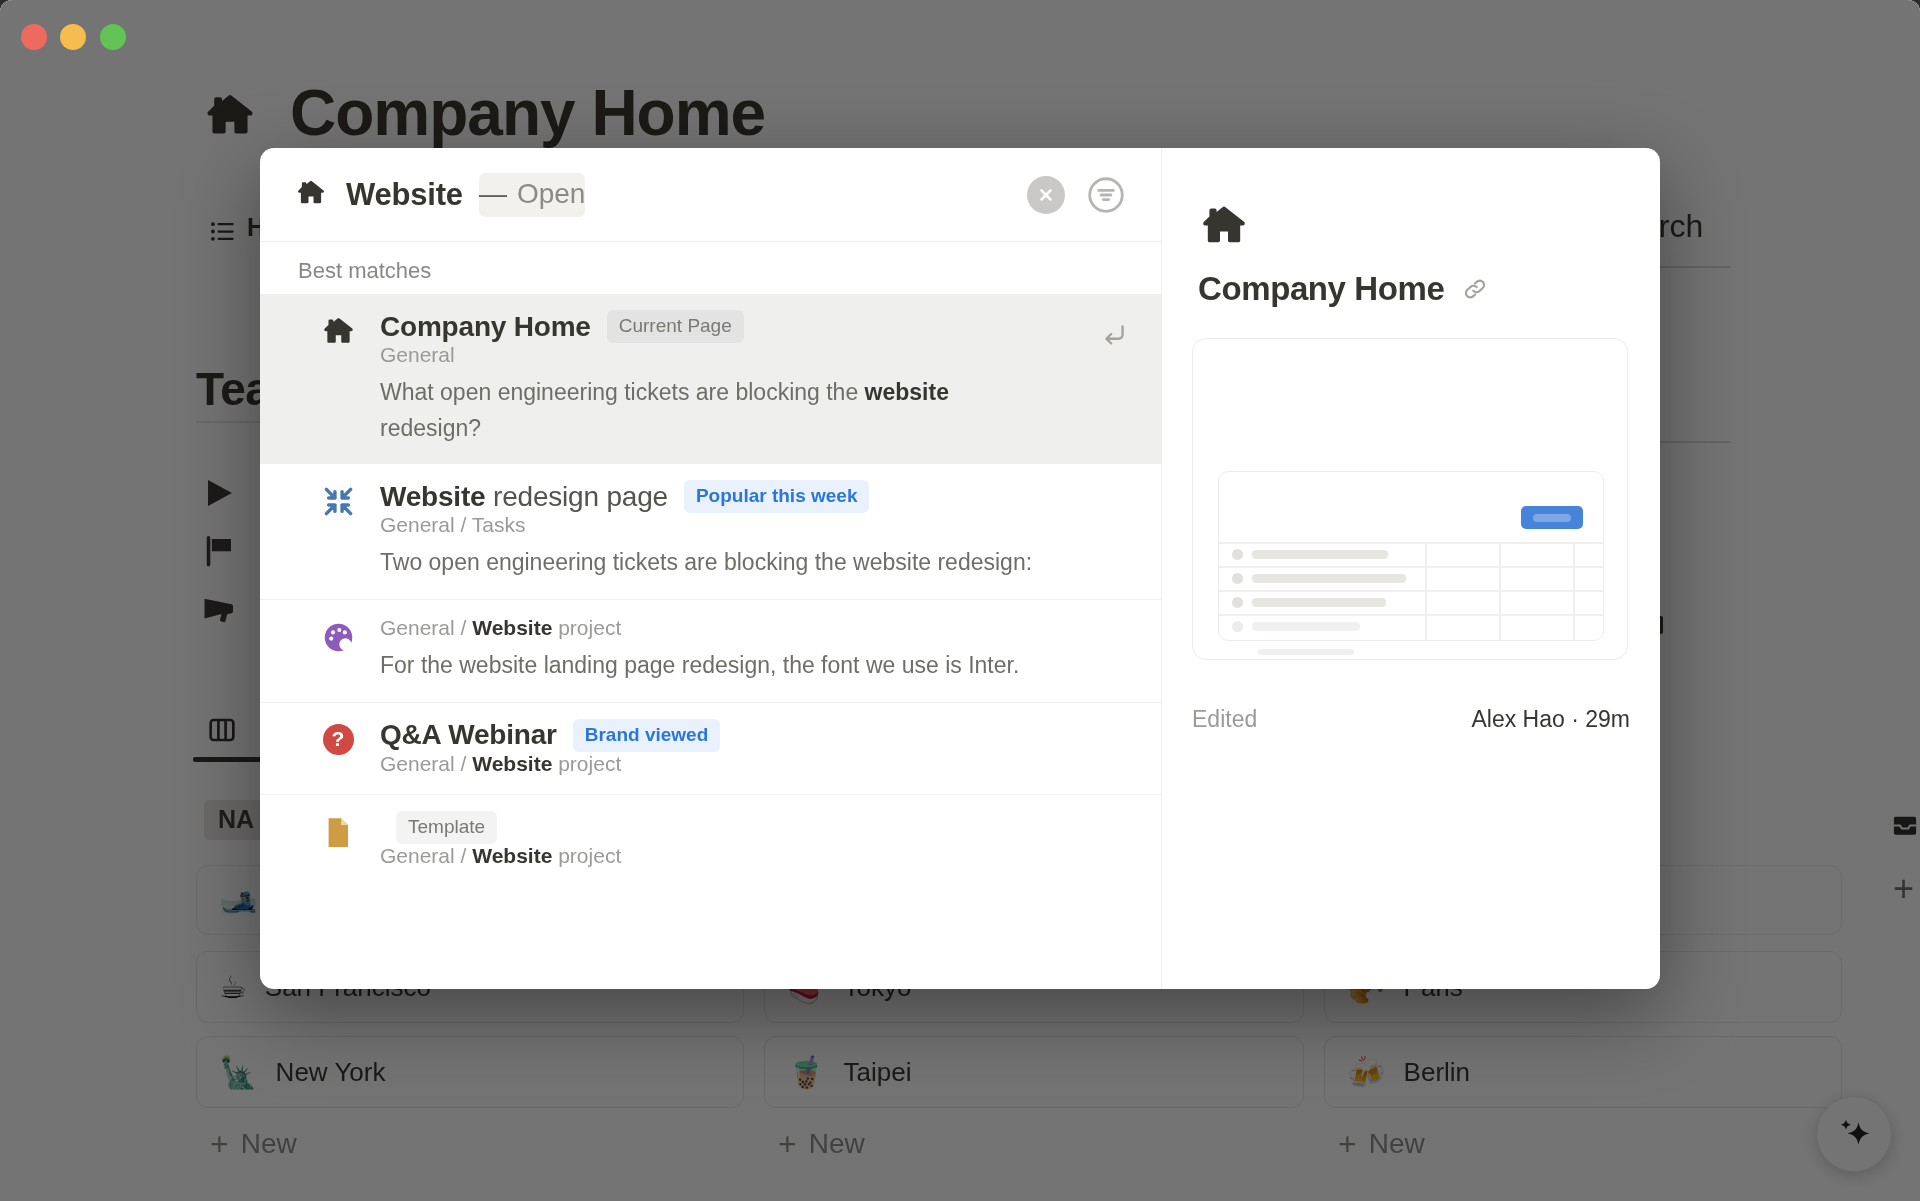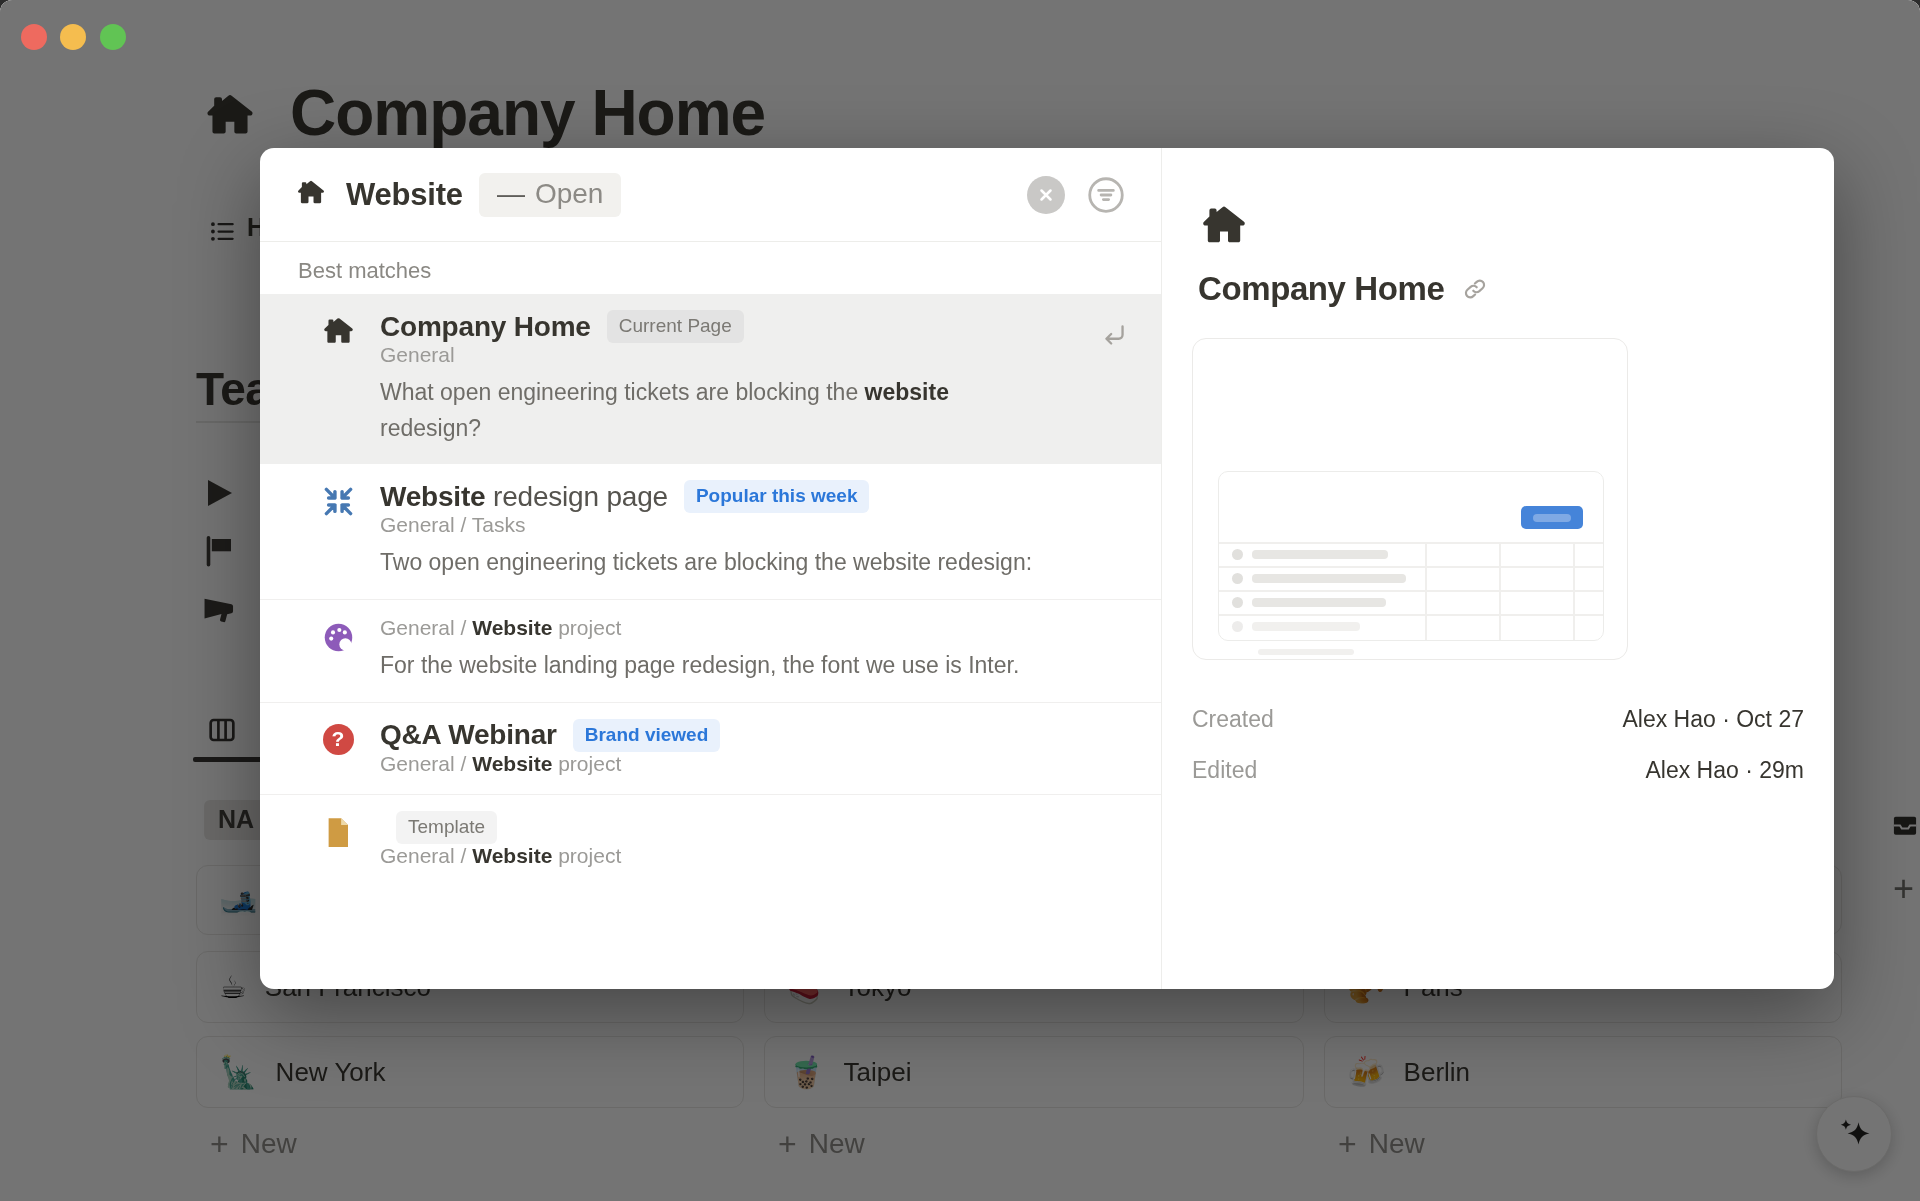--- a/index.html
+++ b/index.html
@@ -39,25 +39,25 @@
   .ai-btn{left:1816px;top:1096px;width:76px;height:76px;border-radius:50%;background:#fff;border:1px solid #e9e8e6;box-shadow:0 4px 16px rgba(0,0,0,.2);display:flex;align-items:center;justify-content:center;}
 
   
   .dim{position:absolute;inset:0;background:rgba(5,5,5,0.555);}
 
   
   .traffic{position:absolute;left:0;top:0;width:140px;height:60px;}
   .dot{position:absolute;top:24px;width:26px;height:26px;border-radius:50%;}
 
   
-  .modal{position:absolute;left:260px;top:148px;width:1574px;height:841px;background:#fff;border-radius:14px;box-shadow:0 25px 80px rgba(0,0,0,.4);overflow:hidden;}
+  .modal{position:absolute;left:260px;top:148px;width:1400px;height:841px;background:#fff;border-radius:14px;box-shadow:0 25px 80px rgba(0,0,0,.4);overflow:hidden;}
   .list-pane{position:absolute;left:0;top:0;width:901px;height:100%;overflow:hidden;}
   .searchbar{display:flex;align-items:center;height:94px;padding:0 34px 0 36px;border-bottom:1px solid #ededea;}
   .searchbar .q{margin-left:20px;font-size:31px;font-weight:600;color:#37352f;letter-spacing:-0.2px;}
-  .hintchip{margin-left:16px;background:#f2f1ee;border-radius:6px;padding:5px 18px 7px;font-size:28px;}
+  .hintchip{margin-left:16px;background:#f2f1ee;border-radius:6px;padding:5px 0 7px;font-size:28px;}
   .hintchip .dash{color:#5f5e5a;margin-right:10px;}
   .hintchip .hint{color:#8c8a85;}
   .clear-btn{margin-left:auto;width:38px;height:38px;border-radius:50%;background:#c9c8c6;display:flex;align-items:center;justify-content:center;}
   .filter-btn{margin-left:20px;width:42px;height:42px;display:flex;align-items:center;justify-content:center;}
   .section-label{padding:16px 0 10px 38px;font-size:22px;color:#89878
 2;color:#8a8883;}
   .result{position:relative;padding:16px 40px 18px 60px;display:flex;gap:24px;}
   .result.selected{background:#efefee;}
   .result.divided{border-top:1px solid #f0efee;}
   .ricon{flex:0 0 36px;margin-top:5px;display:flex;justify-content:center;}
@@ -353,23 +353,19 @@
           <div class="skdot" style="left:13px;top:125px;"></div>
             <div class="skbar" style="left:33px;top:126px;width:134px;"></div>
           <div class="skdot" style="left:13px;top:149px;opacity:.6;"></div>
             <div class="skbar" style="left:33px;top:150px;width:108px;opacity:.6;"></div>
         </div>
         <div class="ghostbar"></div>
       </div>
 
       <div class="meta">
         <div class="mrow">
-          <span class="mlabel">Created</span>
-          <span class="mvalue">Alex Hao · Oct 27</span>
-        </div>
-        <div class="mrow">
           <span class="mlabel">Edited</span>
           <span class="mvalue">Alex Hao · 29m</span>
         </div>
       </div>
     </div>
   </div>
 </div>
 
 </body></html>

